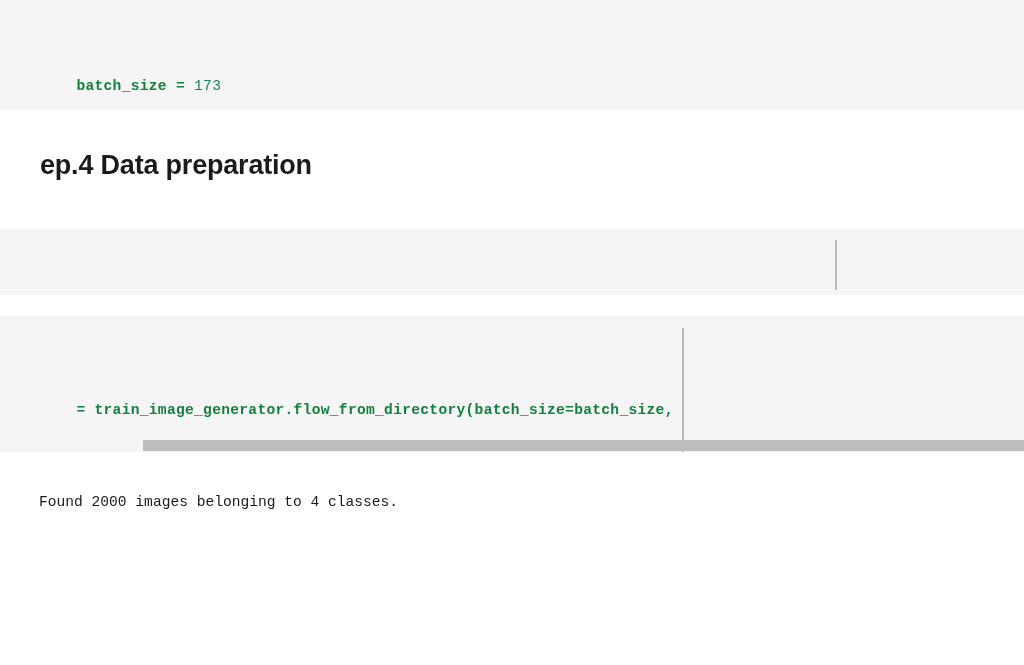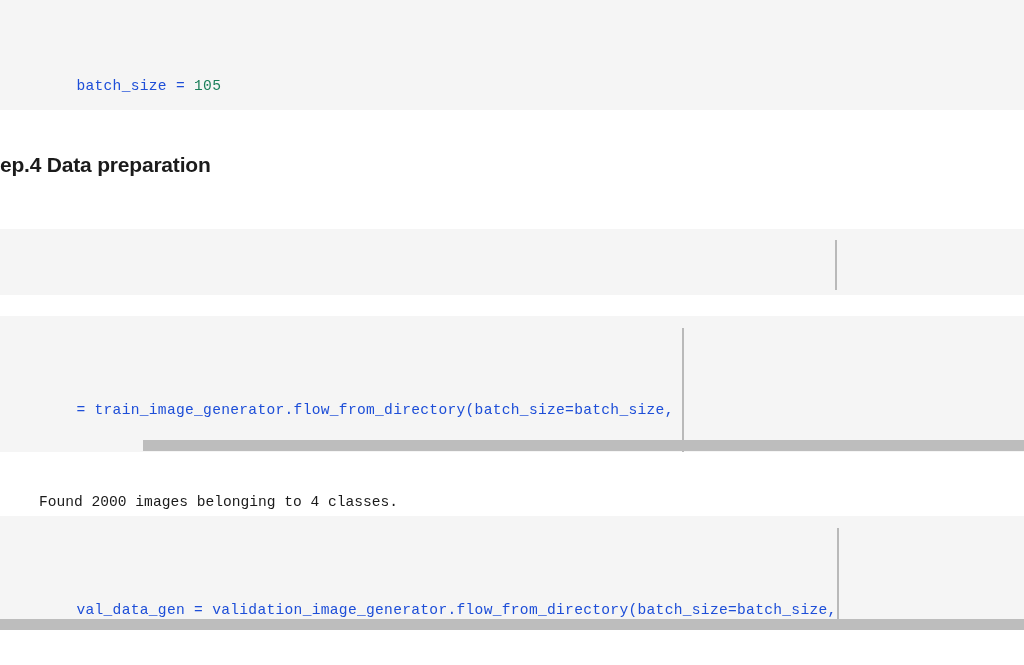--- a/index.html
+++ b/index.html
@@ -37,21 +37,21 @@
     white-space: pre;
     letter-spacing: 0.02em;
   }
   .code-line {
     white-space: pre;
     height: 23.7px;
   }
 
   
   .tok-num    { color: #1a7f5a; }
-  .tok-plain  { color: #1d4ed8; }
+  .tok-plain  { color: #15803d; font-weight: bold; }
 
   
   .heading {
     position: absolute;
     left: 0;
     font-family: "Liberation Sans", sans-serif;
     font-weight: bold;
     color: #1b1b1b;
     letter-spacing: -0.2px;
     white-space: pre;
@@ -85,29 +85,29 @@
   }
 </style>
 </head>
 <body>
 
 <div class="notebook">
 
   <div class="cell" style="top:-6px; height:116px;">
     <div class="code" style="padding:10px 0 0 4px;">
       <div class="code-line">
-        <span class="tok-plain">batch_size = </span><span class="tok-num">105</span>
+        <span class="tok-plain">batch_size = </span><span class="tok-num">173</span>
       </div>
       
       
       
     </div>
   </div>
 
-  <div class="heading" style="top:146px; font-size:21px; line-height:38px;">ep.4 Data preparation</div>
+  <div class="heading" style="top:146px; font-size:27px; line-height:38px;padding-left:40px;">ep.4 Data preparation</div>
 
   <div class="cell" style="top:229px; height:66px;">
     <div class="code" style="padding:11px 0 0 4px;">
       <div class="code-line">
         
       </div>
       
     </div>
     <div class="caret" style="left:835px; top:11px; height:50px;"></div>
   </div>
@@ -125,30 +125,18 @@
       
     </div>
     <div class="caret" style="left:682px; top:12px; height:124px;"></div>
     <div class="hscroll" style="left:143px; top:124px; width:881px;"></div>
   </div>
 
   <div class="output" style="top:455px; height:52px; padding:12px 0 0 4px;">
     <span>Found 2000 images belonging to 4 classes.</span>
   </div>
 
-  <div class="cell" style="top:516px; height:114px;">
-    <div class="code" style="padding:12px 0 0 4px;">
-      <div class="code-line">
-        <span class="tok-plain">val_data_gen = validation_image_generator.flow_from_directory(batch_size=batch_size,</span>
-      </div>
-      
-      
-      
-    </div>
-    <div class="caret" style="left:837px; top:12px; height:102px;"></div>
-    <div class="hscroll" style="left:0px; top:103px; width:1024px;"></div>
-  </div>
 
   <div class="output" style="top:633px; height:32px; padding:12px 0 0 4px;">
     
   </div>
 
 </div>
 
 </body></html>

